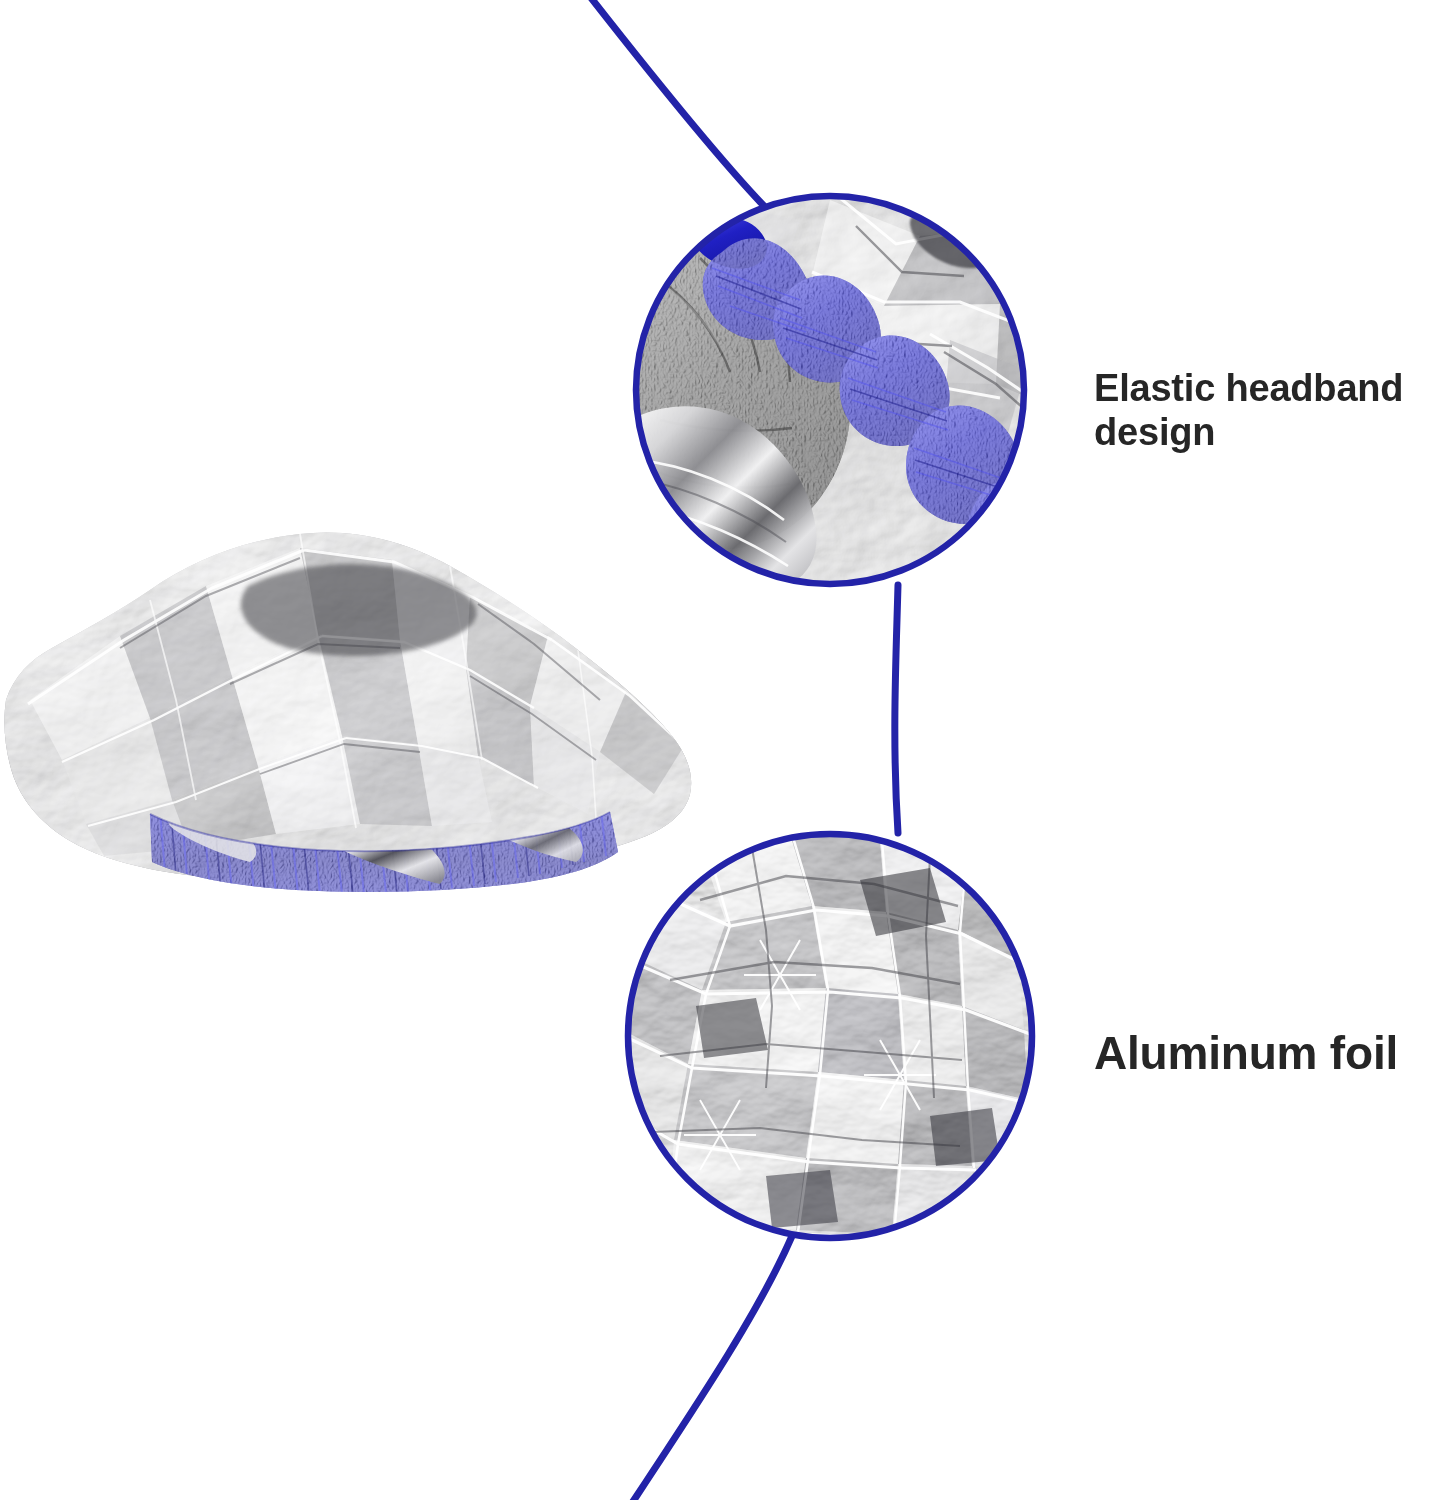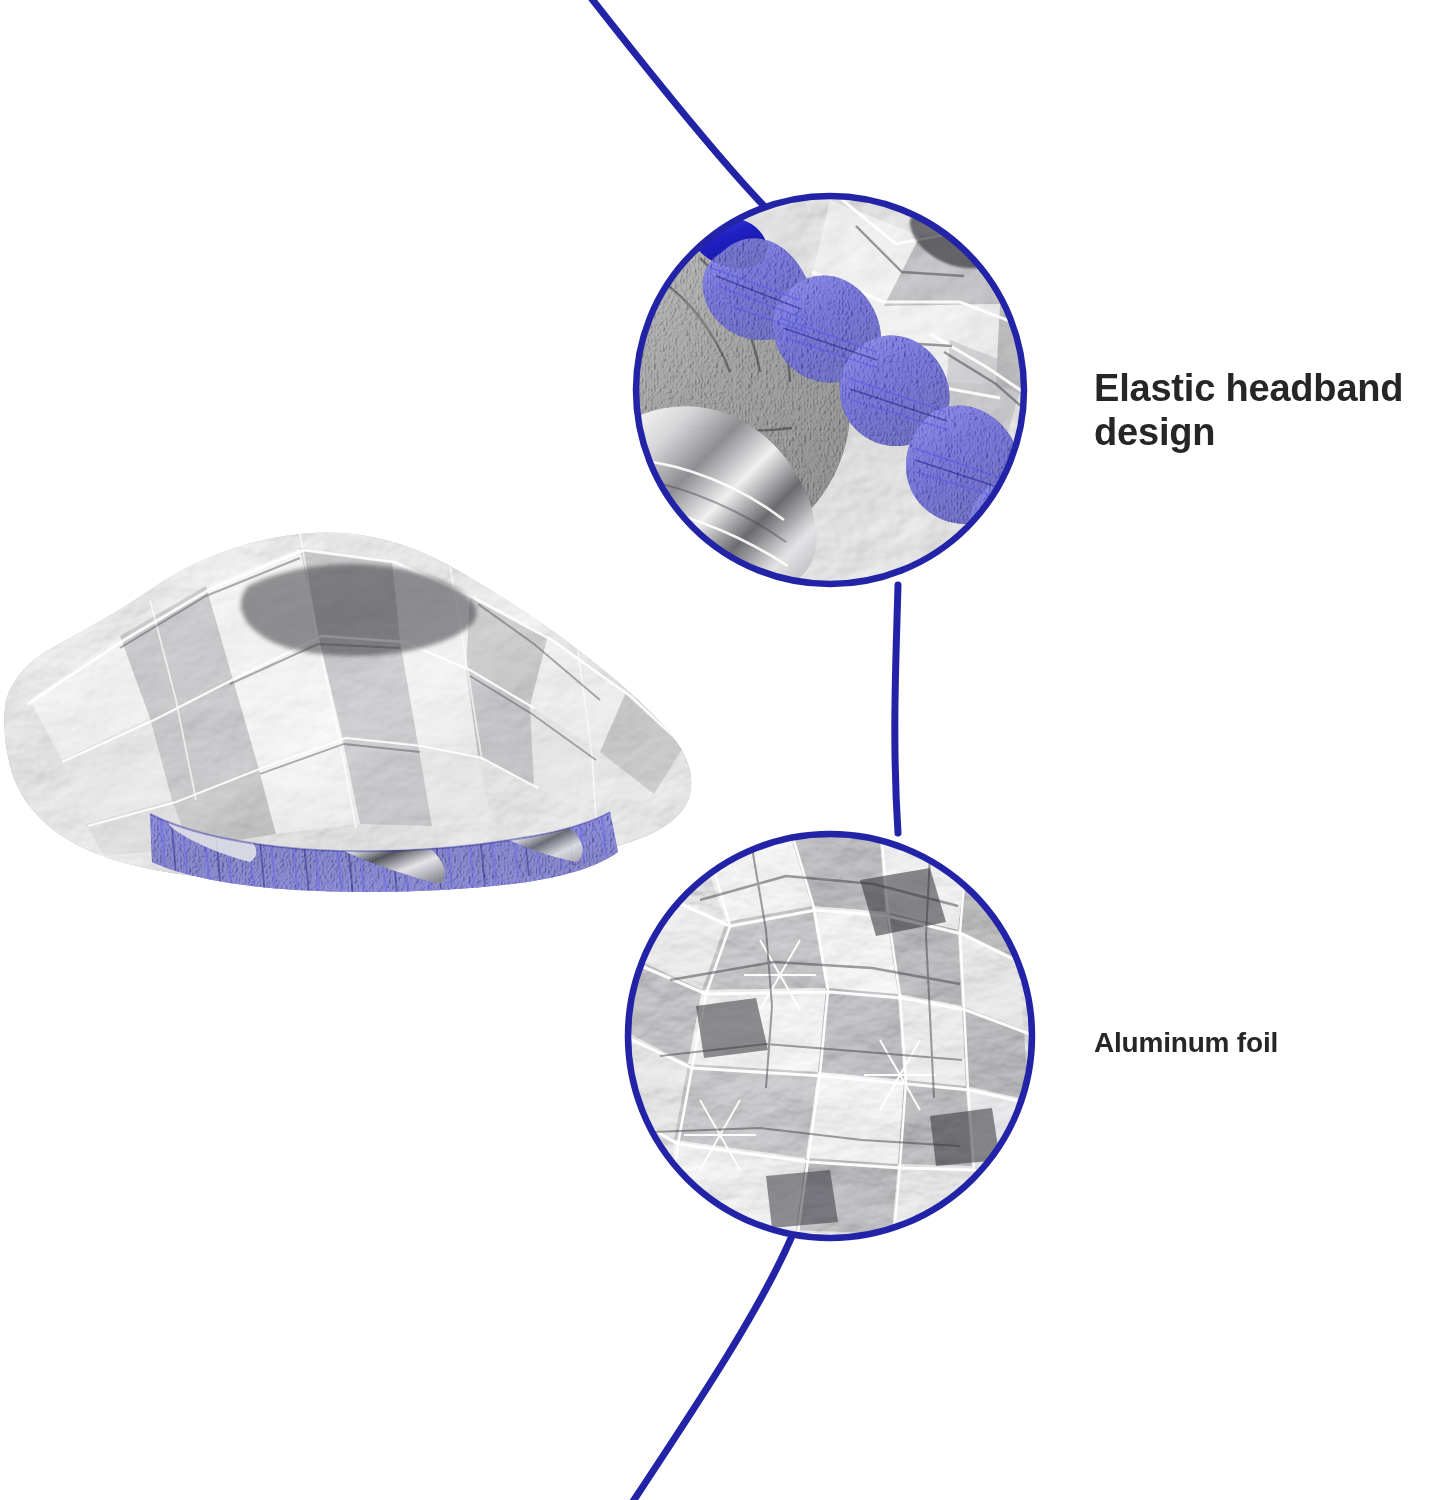--- a/index.html
+++ b/index.html
@@ -36,21 +36,21 @@
   #label-headband {
     left: 1094px;
     top: 366px;
     width: 370px;
     font-size: 38px;
   }
   #label-foil {
     left: 1094px;
     top: 1027px;
     width: 340px;
-    font-size: 28px;
+    font-size: 46px;
   }
 </style>
 </head>
 <body>
 
 <div id="infographic">
 
   <svg class="layer" viewBox="0 0 1449 1500">
     <defs>
 

